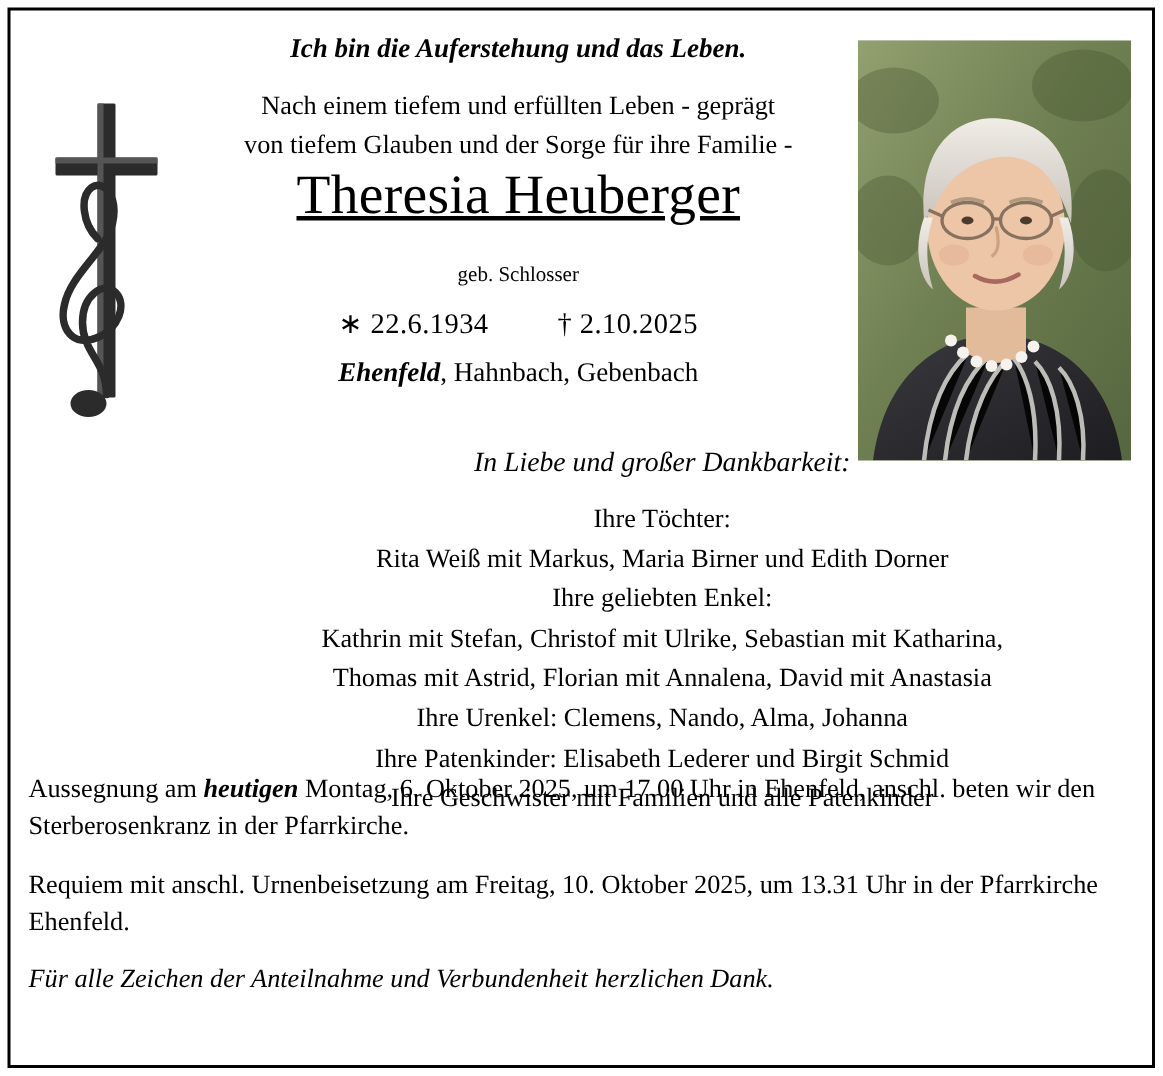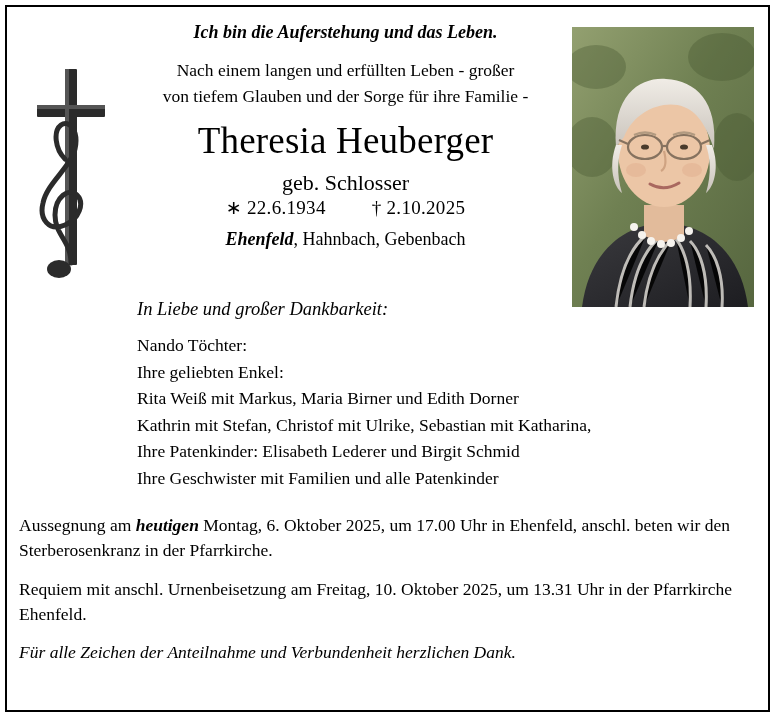--- a/index.html
+++ b/index.html
@@ -79,44 +79,46 @@
     margin-top: 4px;
   }
   .intro {
     font-size: 17.5px;
     line-height: 1.45;
     margin-top: 14px;
   }
   .name {
     font-size: 37px;
     line-height: 1.1;
-    margin-top: 12px;
+    margin-top: 2px;
     letter-spacing: 0.2px;
+    text-decoration: underline;
   }
   .maiden {
-    font-size: 22px;
-    margin-top: 8px;
+    font-size: 14px;
+    margin-top: 24px;
   }
   .dates {
     font-size: 19px;
+    margin-top: 12px;
     letter-spacing: 0.3px;
   }
   .dates .gap { display: inline-block; width: 46px; }
   .places {
     font-size: 18px;
     margin-top: 10px;
   }
   .places b { font-style: italic; font-weight: bold; font-family: Liberation Serif, serif; }
 
   .family {
     position: absolute;
     left: 118px;
     right: 10px;
     top: 282px;
-    text-align: left;
+    text-align: center;
     font-family: Liberation Serif, serif;
   }
   .family .thanks {
     font-style: italic;
     font-size: 18.5px;
     margin-bottom: 12px;
   }
   .family .line {
     font-size: 17.5px;
     line-height: 1.52;
@@ -250,39 +252,41 @@
             <path d="M78 157 Q92 165, 107 156" stroke="#a9685f" stroke-width="3" fill="none" stroke-linecap="round"></path>
 
             <ellipse cx="64" cy="143" rx="10" ry="7" fill="#e0ab8b" opacity="0.45"></ellipse>
             <ellipse cx="120" cy="143" rx="10" ry="7" fill="#e0ab8b" opacity="0.45"></ellipse>
           </svg>
         </div>
 
         <div class="headtext">
           <div class="verse">Ich bin die Auferstehung und das Leben.</div>
           <div class="intro">
-            <div>Nach einem langen und erfüllten Leben - großer</div>
+            <div>Nach einem tiefem und erfüllten Leben - geprägt</div>
             <div>von tiefem Glauben und der Sorge für ihre Familie -</div>
           </div>
           <div class="name">Theresia Heuberger</div>
           <div class="maiden">geb. Schlosser</div>
           <div class="dates">
             <span>∗ 22.6.1934</span><span class="gap"></span><span>† 2.10.2025</span>
           </div>
           <div class="places">
             <b>Ehenfeld</b><span>, Hahnbach, Gebenbach</span>
           </div>
         </div>
 
         <div class="family">
           <div class="thanks">In Liebe und großer Dankbarkeit:</div>
-          <div class="line">Nando Töchter:</div>
+          <div class="line">Ihre Töchter:</div>
+          <div class="line">Rita Weiß mit Markus, Maria Birner und Edith Dorner</div>
           <div class="line">Ihre geliebten Enkel:</div>
-          <div class="line">Rita Weiß mit Markus, Maria Birner und Edith Dorner</div>
           <div class="line">Kathrin mit Stefan, Christof mit Ulrike, Sebastian mit Katharina,</div>
+          <div class="line">Thomas mit Astrid, Florian mit Annalena, David mit Anastasia</div>
+          <div class="line">Ihre Urenkel: Clemens, Nando, Alma, Johanna</div>
           <div class="line">Ihre Patenkinder: Elisabeth Lederer und Birgit Schmid</div>
           <div class="line">Ihre Geschwister mit Familien und alle Patenkinder</div>
         </div>
       </div>
 
       <div class="bottom">
         <div class="para"><span>Aussegnung am </span><b>heutigen</b><span> Montag, 6. Oktober 2025, um 17.00 Uhr in Ehenfeld, anschl. beten wir den Sterberosenkranz in der Pfarrkirche.</span></div>
         <div class="para">Requiem mit anschl. Urnenbeisetzung am Freitag, 10. Oktober 2025, um 13.31 Uhr in der Pfarrkirche Ehenfeld.</div>
         <div class="closing">Für alle Zeichen der Anteilnahme und Verbundenheit herzlichen Dank.</div>
       </div>

